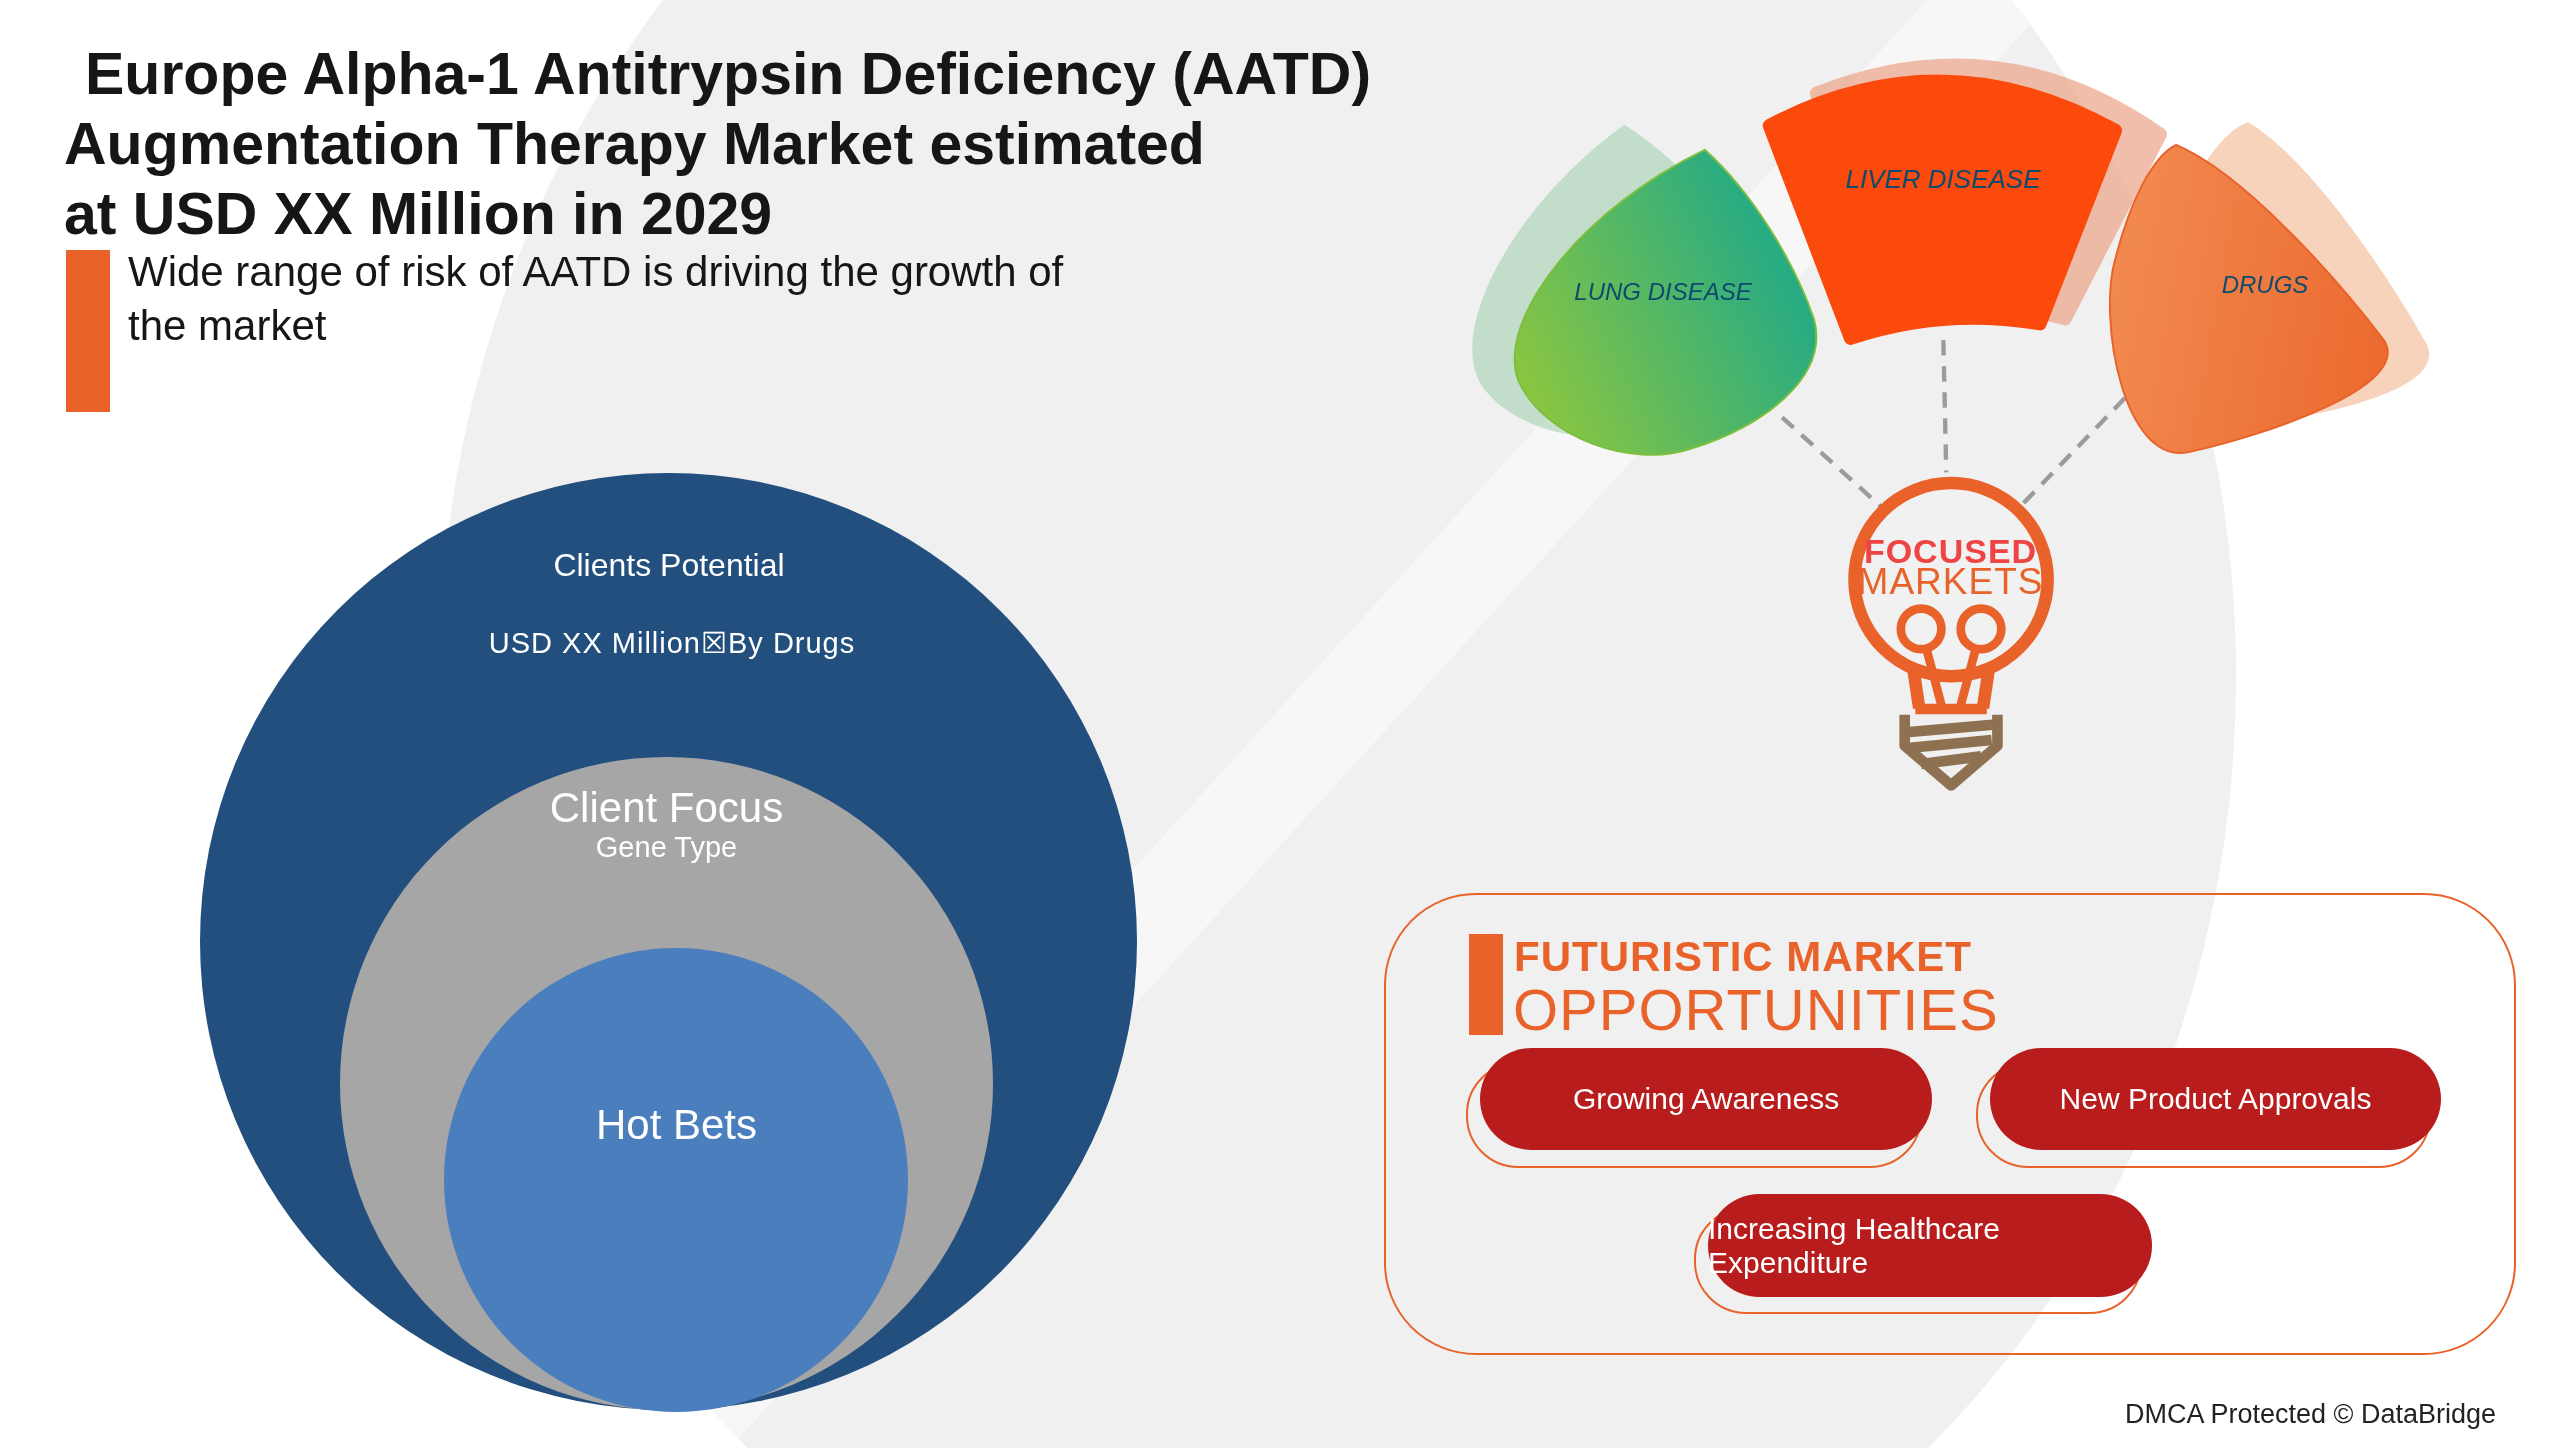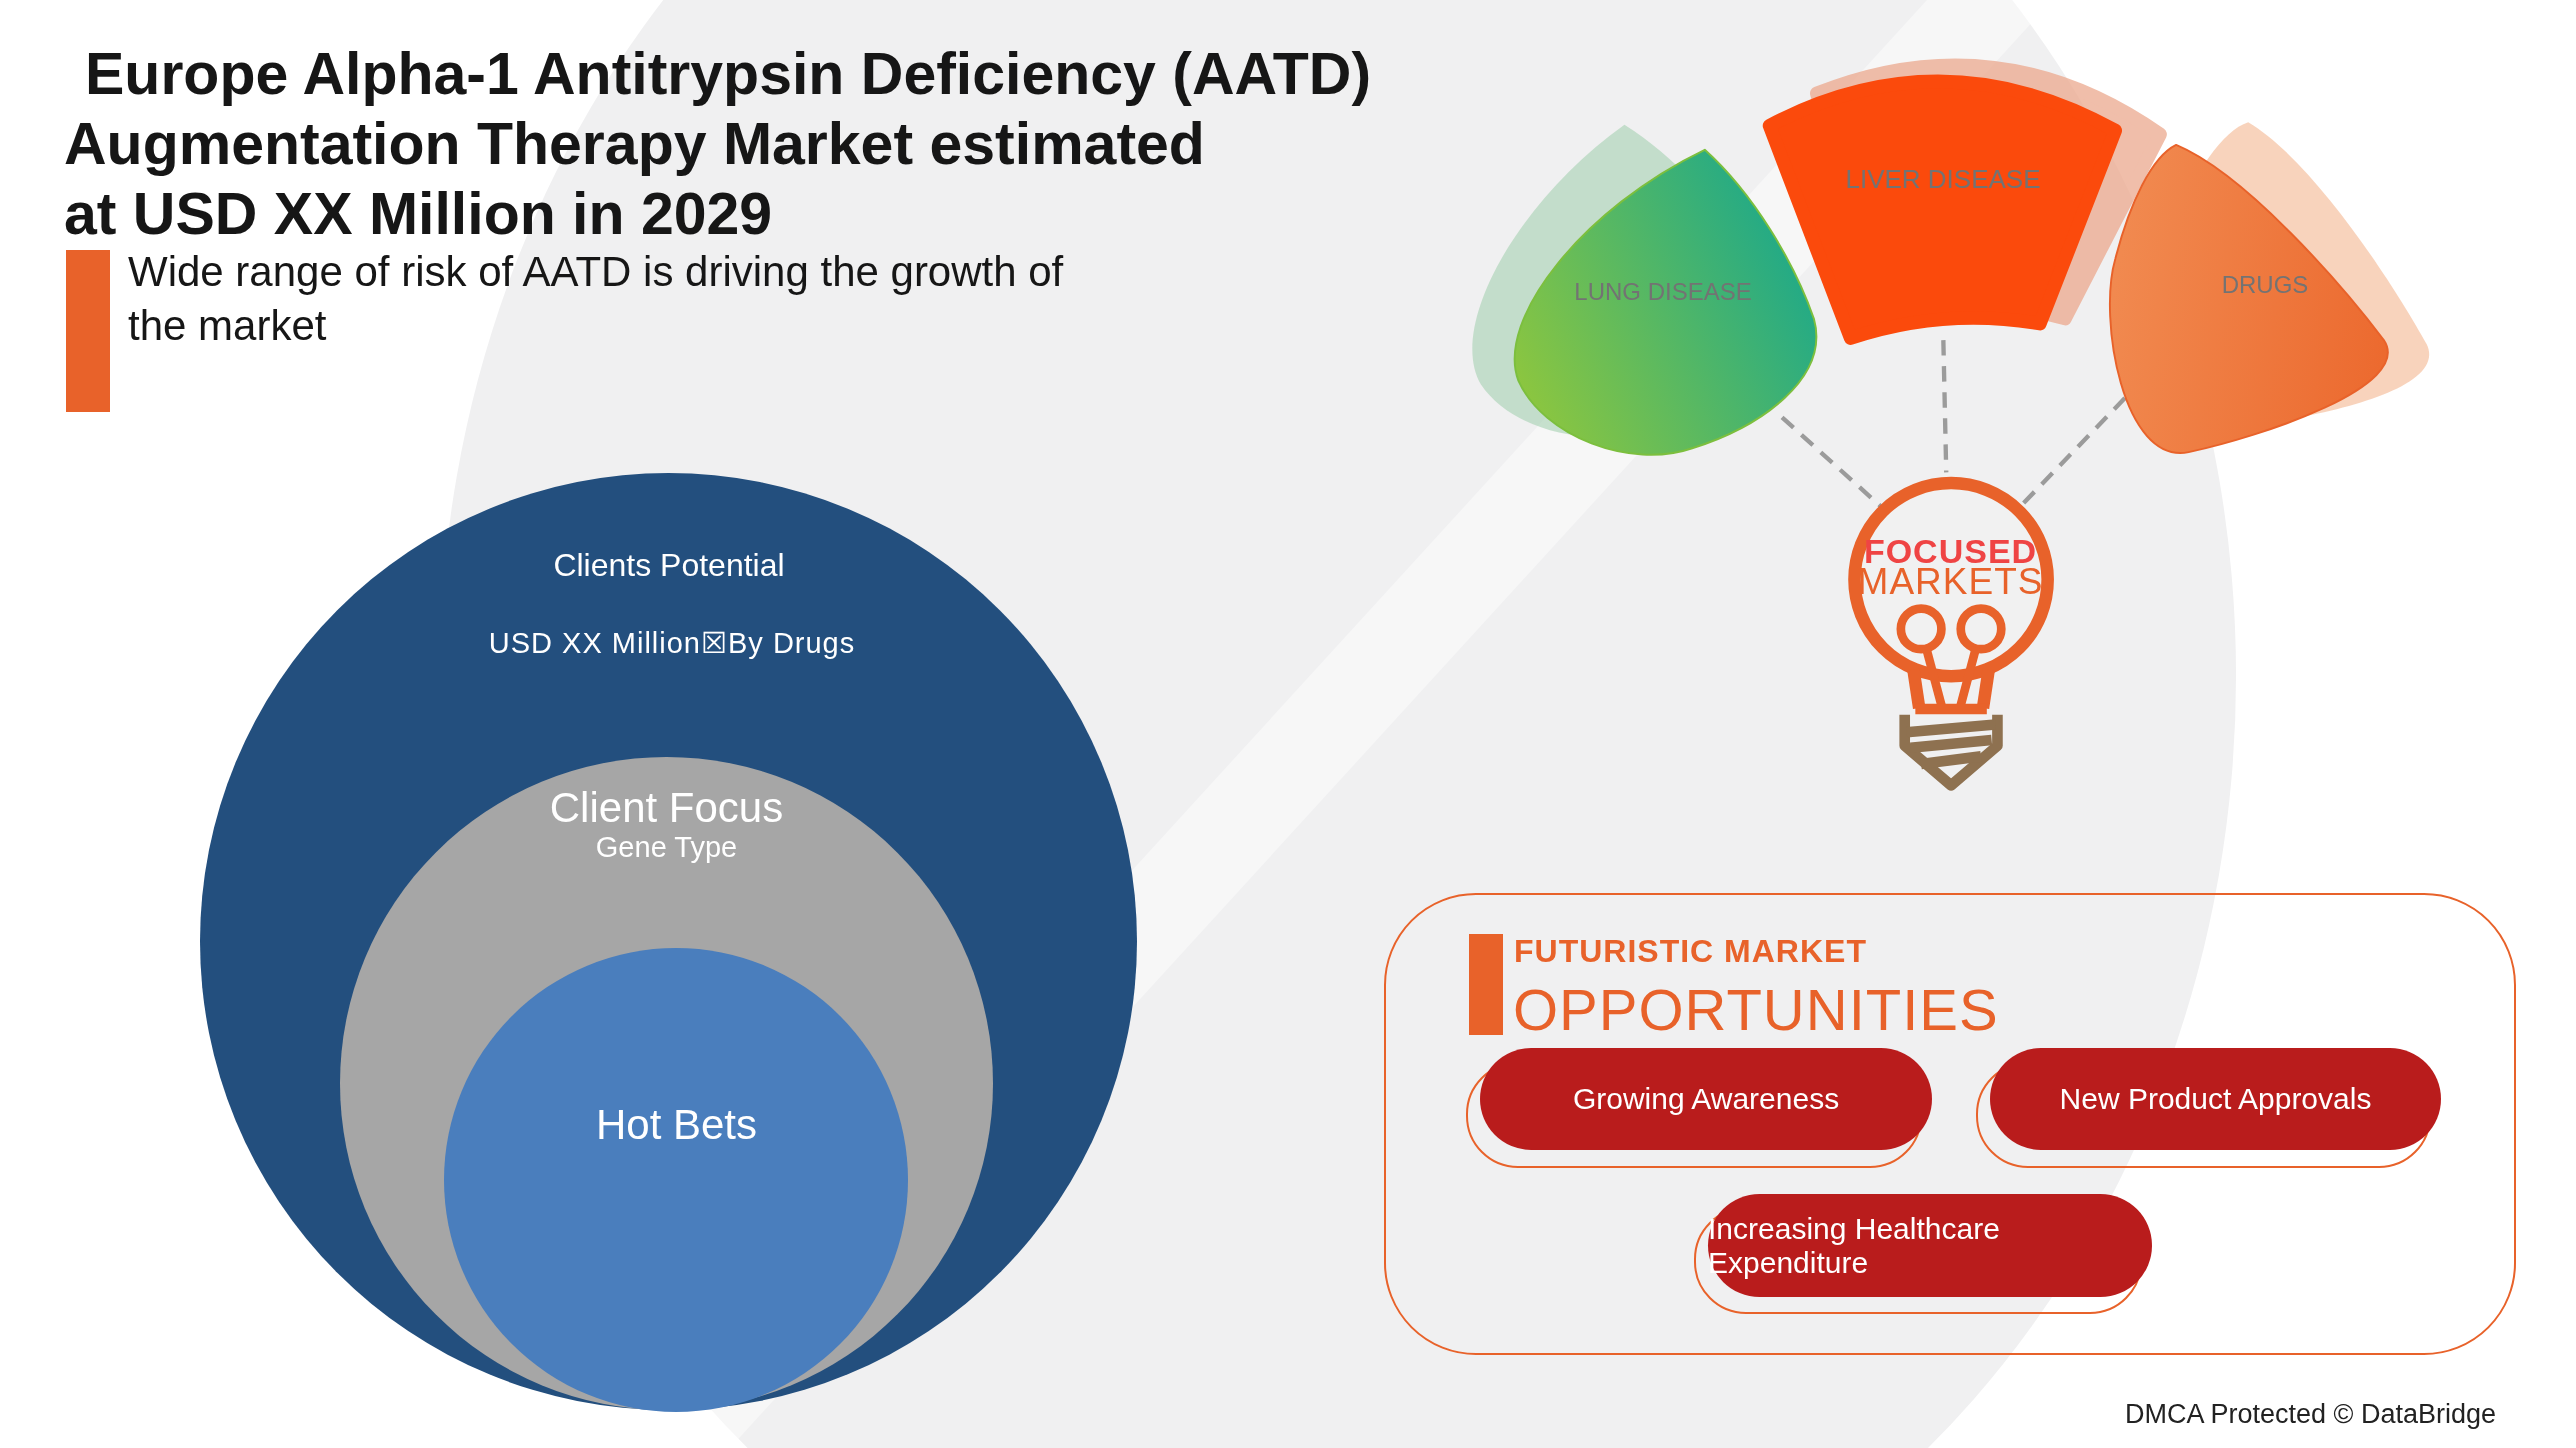--- a/index.html
+++ b/index.html
@@ -23,34 +23,34 @@
   .ring-inner{left:444px;top:948px;width:464px;height:464px;background:#4A7EBD;}
   .venn-label{color:#ffffff;}
   .vl1{left:379px;top:547px;width:580px;font-size:32px;}
   .vs1{left:382px;top:626px;width:580px;font-size:29px;letter-spacing:1px;}
   .vl2{left:425px;top:784px;width:483px;font-size:42px;}
   .vs2{left:425px;top:831px;width:483px;font-size:29px;}
   .vl3{left:435px;top:1101px;width:483px;font-size:42px;}
   .vs3{left:435px;top:1178px;width:483px;font-size:29px;}
 
   
-  .seg-label{color:#737373;}
+  .seg-label{color:#0c4a6e;font-style:italic;}
   .sl-lung{left:1518px;top:278px;width:290px;font-size:24px;}
   .sl-liver{left:1798px;top:164px;width:290px;font-size:26px;}
   .sl-drugs{left:2120px;top:271px;width:290px;font-size:24px;}
   .bulb-t1{left:1830px;top:532px;width:241px;font-size:34px;font-weight:bold;
            color:#ef4444;letter-spacing:1px;}
   .bulb-t2{left:1830px;top:561px;width:241px;font-size:37px;font-weight:normal;
            color:#E8622A;letter-spacing:1px;}
 
   
   .panel{left:1384px;top:893px;width:1128px;height:458px;border:2.9px solid #E8622A;
          border-radius:92px;}
   .panel-bar{left:1469px;top:934px;width:34px;height:101px;background:#E8622A;}
-  .panel-h1{left:1514px;top:933px;width:869px;font-size:32px;font-weight:bold;
+  .panel-h1{left:1514px;top:933px;width:869px;font-size:42px;font-weight:bold;
             color:#E8622A;letter-spacing:1px;}
   .panel-h2{left:1513px;top:976px;width:869px;font-size:58px;font-weight:400;
             color:#E8622A;letter-spacing:1px;}
   .ghost{border:2.9px solid #E8622A;border-radius:52px;background:transparent;}
   .g1{left:1466px;top:1062px;width:452px;height:102px;}
   .g2{left:1976px;top:1062px;width:451px;height:102px;}
   .g3{left:1694px;top:1207px;width:444px;height:103px;}
   .pill{background:#b91c1c;border-radius:52px;color:#ffffff;font-size:30px;
         display:flex;align-items:center;justify-content:center;}
   .p1{left:1480px;top:1048px;width:452px;height:102px;}

